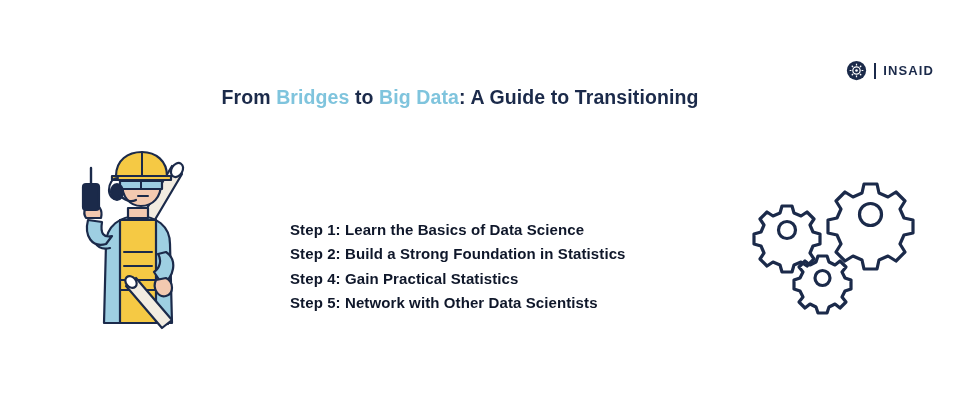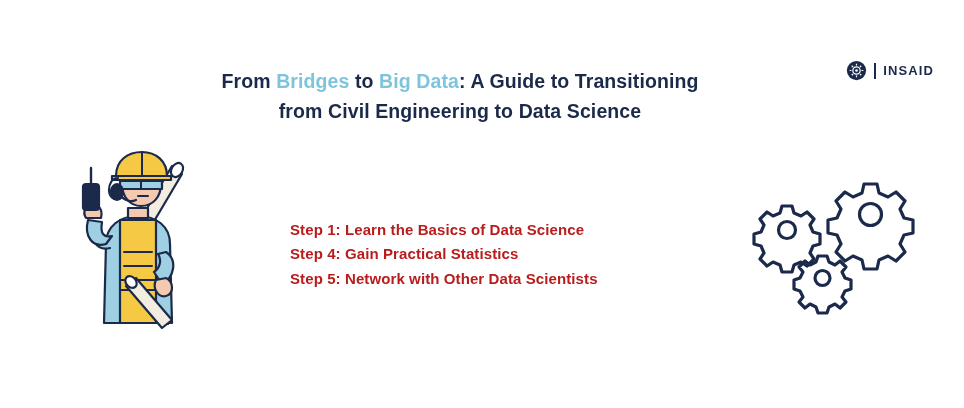--- a/index.html
+++ b/index.html
@@ -45,40 +45,40 @@
     font-size: 13px;
     font-weight: bold;
     letter-spacing: 1.1px;
     color: #1b2a4a;
     line-height: 1;
   }
 
   
   .title-block {
     position: absolute;
-    top: 36px;
+    top: 52px;
     left: 160px;
     width: 600px;
     text-align: center;
     color: #1b2a4a;
     font-size: 19.5px;
     font-weight: bold;
     line-height: 1.55;
     letter-spacing: 0.1px;
   }
   .title-block .accent {
     color: #7fc4dd;
   }
 
   
   .steps {
     position: absolute;
     top: 188px;
     left: 290px;
-    color: #b91c1c;
+    color: #0f172a;
     font-size: 15px;
     font-weight: bold;
     line-height: 1.62;
     letter-spacing: 0.1px;
   }
   .step-row {
     white-space: nowrap;
   }
 
   
@@ -114,25 +114,25 @@
       </g>
     </svg>
     <span class="logo-divider"></span>
     <span class="logo-word">INSAID</span>
   </div>
 
   <div class="title-block">
     <div>
       <span>From </span><span class="accent">Bridges</span><span> to </span><span class="accent">Big Data</span><span>: A Guide to Transitioning</span>
     </div>
-    <div>from Civil Engineering to Data Science</div>
   </div>
 
   <div class="steps">
     <div class="step-row">Step 1: Learn the Basics of Data Science</div>
+    <div class="step-row">Step 2: Build a Strong Foundation in Statistics</div>
     <div class="step-row">Step 4: Gain Practical Statistics</div>
     <div class="step-row">Step 5: Network with Other Data Scientists</div>
   </div>
 
   <svg class="worker" viewBox="0 0 160 190">
     <g stroke="#1b2a4a" stroke-width="2.2" stroke-linejoin="round" stroke-linecap="round" fill="none">
 
       <g>
         <path d="M118 22 L60 120" stroke-width="2.2" fill="#f2ece1"></path>
         <path d="M110 18 L52 116 L62 124 L120 26 Z" fill="#f2ece1"></path>

